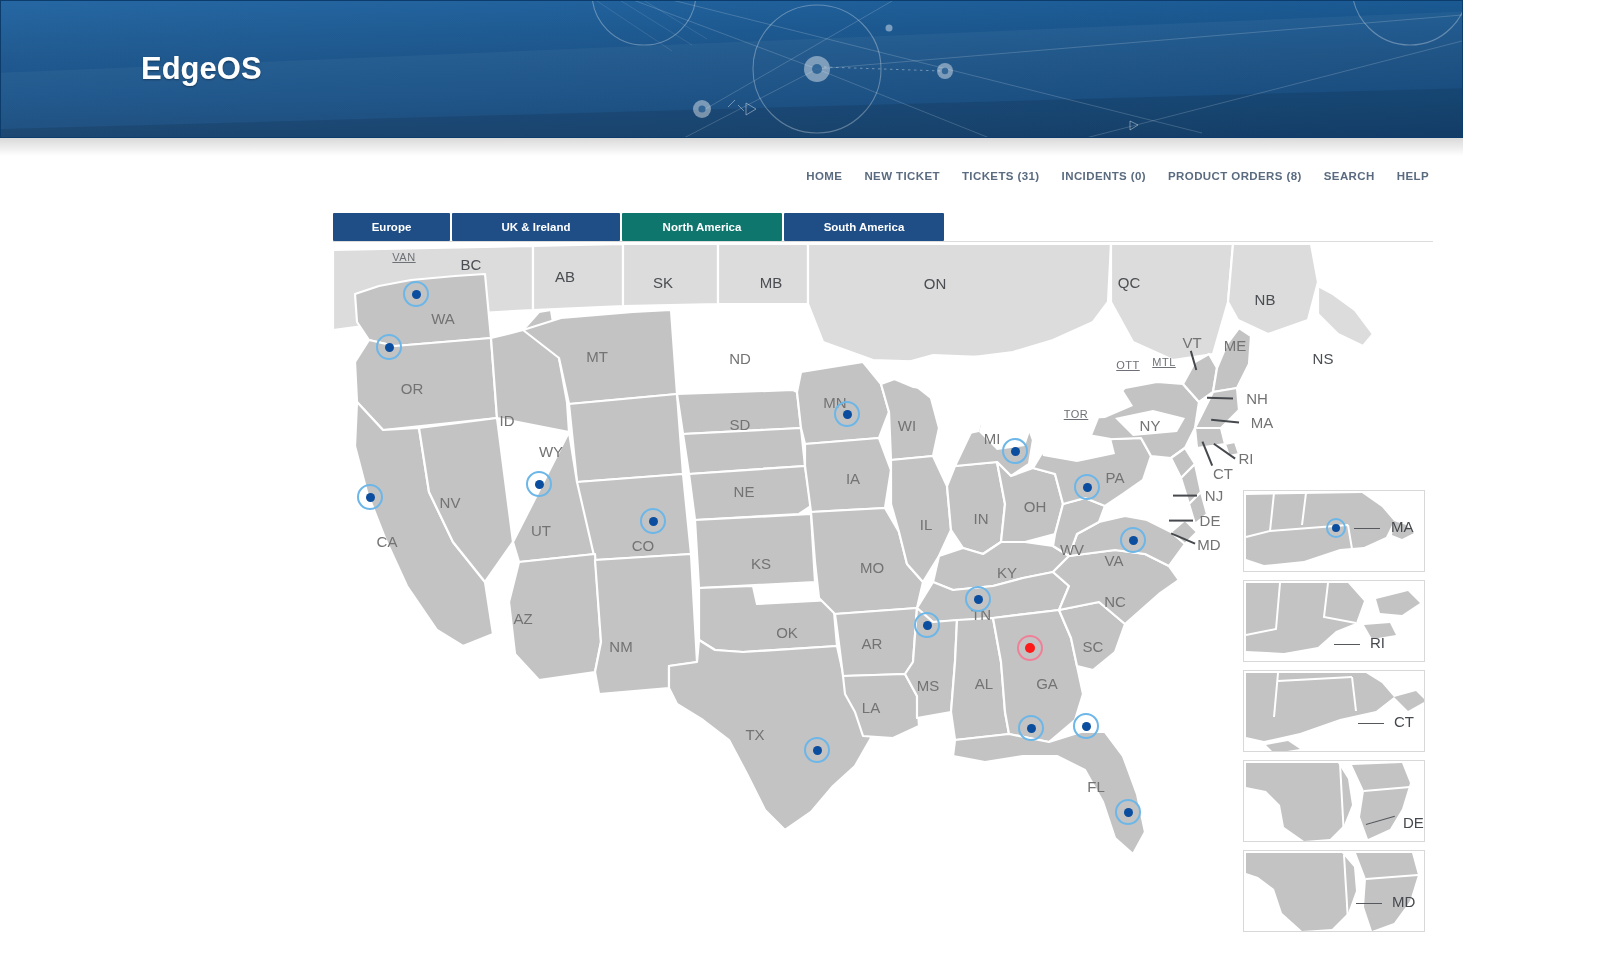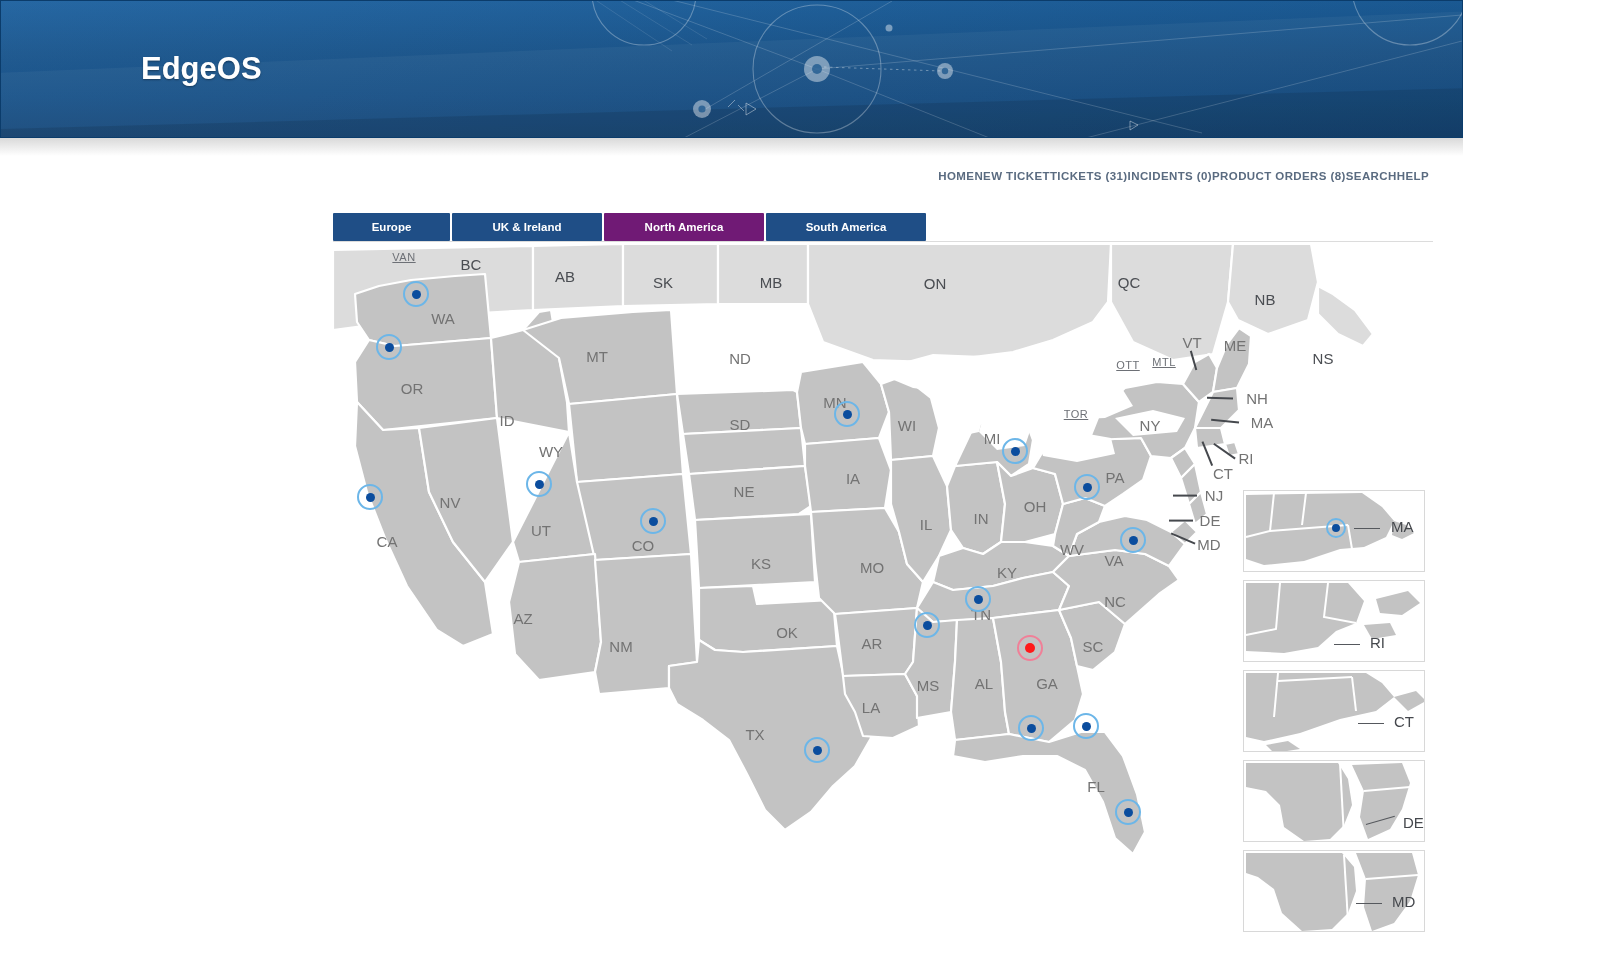--- a/index.html
+++ b/index.html
@@ -55,41 +55,42 @@
     text-align: right;
     padding-right: 8px;
   }
   #topnav a {
     display: inline-block;
     color: #5a6b80;
     font-size: 11.5px;
     font-weight: bold;
     letter-spacing: 0.4px;
     text-decoration: none;
+    margin-left: 22px;
   }
 
   
   #tabs {
     position: absolute; left: 333px; top: 213px;
     display: flex; gap: 2px;
   }
   .tab {
     height: 28px; line-height: 28px;
     color: #ffffff; font-size: 11.5px; font-weight: bold;
     text-align: center;
     background: #1f4e86;
     border-radius: 1px;
     cursor: pointer;
     user-select: none;
   }
   .tab.w1 { width: 117px; }
-  .tab.w2 { width: 150px; }
+  .tab.w2 { width: 168px; }
   .tab.w3 { width: 160px; }
   .tab.w4 { width: 160px; }
-  .tab.active { background: #701a75; }
+  .tab.active { background: #0f766e; }
 
   
   #map-panel {
     position: absolute; left: 333px; top: 241px;
     width: 1100px; height: 700px;
     border-top: 1px solid #dcdcdc;
     background: #ffffff;
   }
   #usmap { position: absolute; left: 0; top: 0; width: 1100px; height: 700px; }
 

